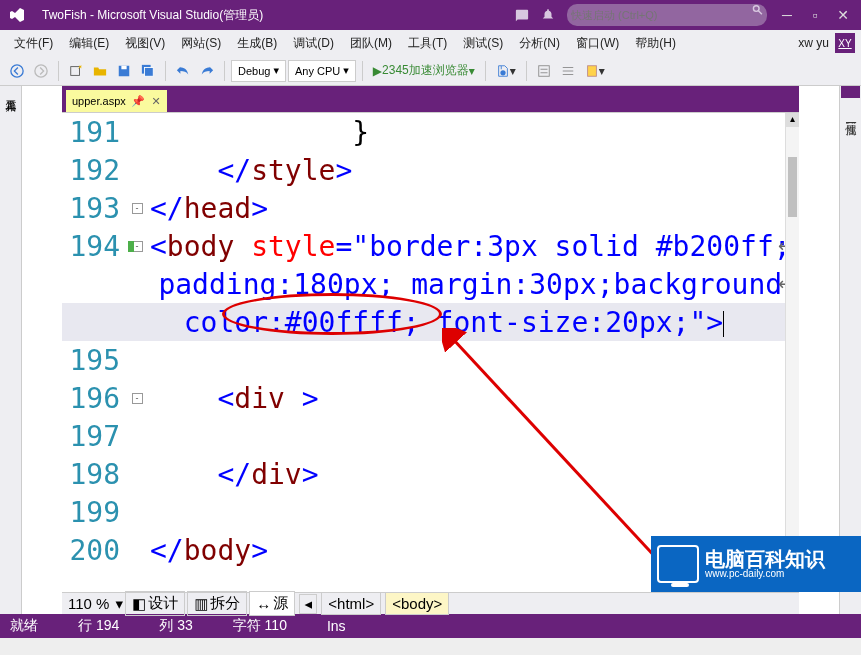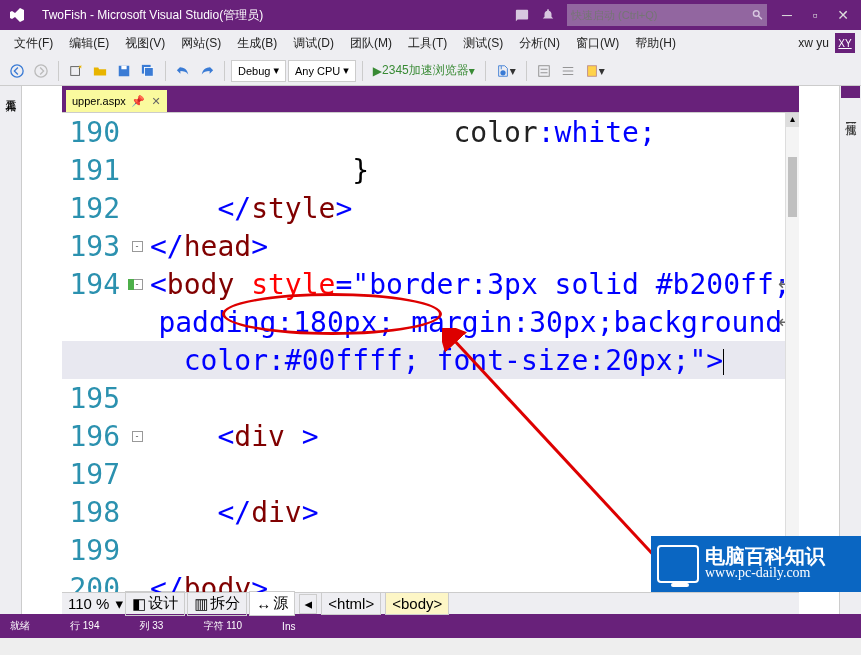--- a/index.html
+++ b/index.html
@@ -2,21 +2,21 @@
 <html><head>
 <meta charset="utf-8">
 <style>
   * { box-sizing: border-box; margin: 0; padding: 0; }
   body { font-family: "Microsoft YaHei", "Segoe UI", sans-serif; font-size: 12px; background: #eee; width: 861px; height: 655px; overflow: hidden; position: relative; }
 
   .titlebar { height: 30px; background: #68217a; color: #fff; display: flex; align-items: center; padding: 0 4px; }
   .titlebar .vs-logo { width: 18px; height: 18px; margin: 0 4px; display: inline-flex; align-items: center; justify-content: center; }
   .titlebar .title { flex: 0 0 auto; margin-left: 12px; font-size: 12px; }
   .titlebar .spacer { flex: 1; }
-  .titlebar .search { display: flex; align-items: center; background: #9266a0; height: 22px; width: 200px; padding: 0 4px; margin: 0 6px; color: #d8c8e0; }
+  .titlebar .search { display: flex; background: #9266a0; height: 22px; width: 200px; padding: 0 4px; margin: 0 6px; color: #d8c8e0; border-radius: 10px; }
   .titlebar .search input { background: transparent; border: none; color: #d8c8e0; width: 100%; font-size: 11px; outline: none; }
   .titlebar .wbtn { width: 28px; height: 28px; display: inline-flex; align-items: center; justify-content: center; color: #ddd; font-size: 14px; }
   .titlebar .icon-btn { width: 22px; height: 22px; display: inline-flex; align-items: center; justify-content: center; margin: 0 2px; }
 
   .menubar { height: 26px; background: #eeeef2; display: flex; align-items: center; padding: 0 6px; font-size: 12px; color: #222; justify-content: space-between; }
   .menubar .menus { display: flex; }
   .menubar .menu { padding: 4px 8px; }
   .menubar .userarea { display: flex; align-items: center; gap: 6px; margin-left: 6px; }
   .menubar .userbadge { background: #68217a; color: #fff; width: 20px; height: 20px; font-size: 10px; display: inline-flex; align-items: center; justify-content: center; text-decoration: underline; }
 
@@ -53,30 +53,30 @@
   .t-punc { color: #0000ff; }
   .wrap-arrow { position: absolute; right: 6px; color: #666; font-size: 18px; }
 
   .bottombar { height: 22px; border-top: 1px solid #ccc; background: #eeeef2; display: flex; align-items: center; font-size: 15px; }
   .bottombar .zoom { padding: 0 6px; }
   .bottombar .viewbtn { padding: 2px 6px; border: 1px solid #ccc; margin-left: 2px; display: inline-flex; align-items: center; gap: 2px; }
   .bottombar .breadcrumb { padding: 2px 6px; border: 1px solid #ccc; margin-left: 4px; }
   .bottombar .breadcrumb.sel { background: #fdf6c6; }
   .bottombar .navbtn { width: 18px; text-align: center; border: 1px solid #ccc; margin-left: 4px; }
 
-  .statusbar { height: 24px; background: #68217a; color: #fff; display: flex; align-items: center; padding: 0 10px; font-size: 10px; gap: 40px; }
+  .statusbar { height: 24px; background: #68217a; color: #fff; display: flex; align-items: center; padding: 0 10px; font-size: 14px; gap: 40px; }
 
   .red-ellipse { position: absolute; border: 3px solid #d00; border-radius: 50%; pointer-events: none; }
   .red-arrow { position: absolute; pointer-events: none; }
 
   .logo-band { position: absolute; right: 0; bottom: 22px; width: 210px; height: 56px; background: linear-gradient(90deg,#0a66c2,#0a66c2); display: flex; align-items: center; padding: 4px 6px; gap: 6px; }
   .logo-band .mon { width: 42px; height: 38px; border: 2px solid #fff; border-radius: 4px; position: relative; }
   .logo-band .mon::after { content:""; position:absolute; left:12px; bottom:-6px; width:18px; height:4px; background:#fff; border-radius:2px; }
   .logo-band .txt { color:#fff; font-size: 20px; font-weight: bold; line-height: 18px; }
-  .logo-band .sub { color:#fff; font-size: 14px; font-family: Liberation Serif, serif; }
+  .logo-band .sub { color:#fff; font-size: 10px; }
 
   .vscroll { position: absolute; right: 0; top: 0; bottom: 0; width: 14px; background: #eeeef2; border-left: 1px solid #ddd; display:flex; flex-direction:column; }
   .vscroll .arrow { height:14px; text-align:center; font-size:10px; background:#ddd; }
   .vscroll .track { flex:1; background:#f4f4f4; position:relative; }
   .vscroll .thumb { position:absolute; left:2px; right:2px; top:30px; height:60px; background:#c0c0c0; }
 </style>
 </head>
 <body>
 
 <div class="titlebar">
@@ -220,25 +220,20 @@
       <div class="filetab">
         <span>upper.aspx</span>
         <span class="pin">📌</span>
         <span class="close">✕</span>
       </div>
     </div>
 
     <div class="code-area">
       <div class="code-scroll">
 
-        <div class="code-line">
-          <span class="lineno">190</span>
-          <span class="gutter"></span>
-          <span class="code-text"><span style="color:#222">                  color</span><span class="t-val">:white;</span></span>
-        </div>
 
         <div class="code-line">
           <span class="lineno">191</span>
           <span class="gutter"></span>
           <span class="code-text">            }</span>
         </div>
 
         <div class="code-line">
           <span class="lineno">192</span>
           <span class="gutter"></span>

